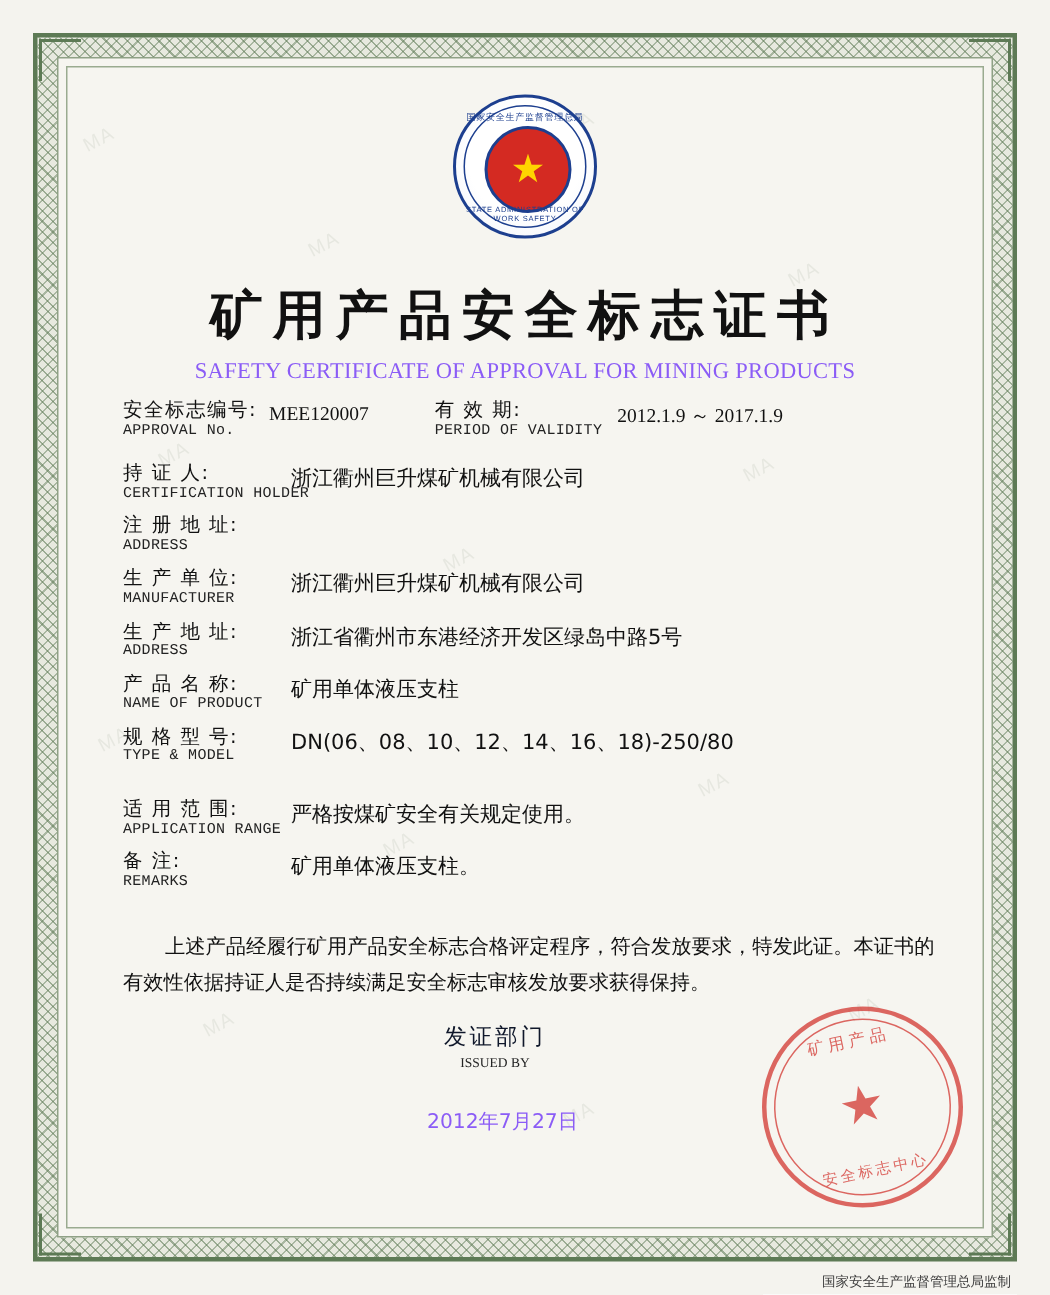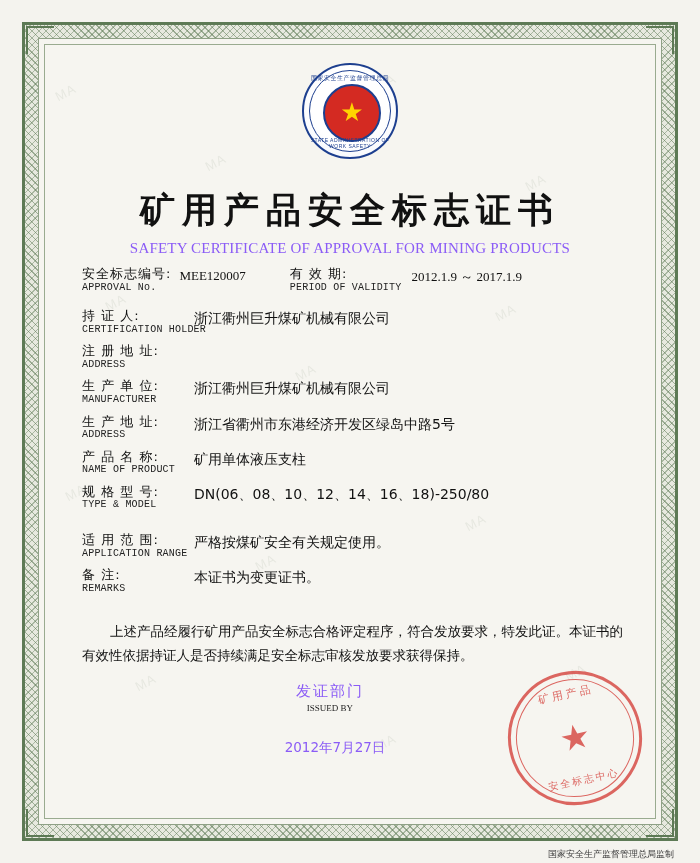--- a/index.html
+++ b/index.html
@@ -237,21 +237,21 @@
 
   
   .issued {
     margin-top: 14px;
     text-align: center;
     padding-right: 40px;
   }
   .issued-cn {
     font-size: 15px;
     letter-spacing: 2px;
-    color: #8b5cf6;
+    color: #0f172a;
     font-family: "DejaVu Sans", sans-serif;
   }
   .issued-en {
     font-size: 9px;
     color: #222;
     margin-top: 2px;
     font-family: "Liberation Serif", serif;
   }
   .issue-date {
     margin-top: 26px;
@@ -439,21 +439,21 @@
           <span class="lab-en">APPLICATION RANGE</span>
         </div>
         <div class="fval">严格按煤矿安全有关规定使用。</div>
       </div>
 
       <div class="field">
         <div class="labelblock">
           <span class="lab-cn">备      注:</span>
           <span class="lab-en">REMARKS</span>
         </div>
-        <div class="fval">本证书为变更证书。</div>
+        <div class="fval">矿用单体液压支柱。</div>
       </div>
 
     </div>
 
     <div class="statement">上述产品经履行矿用产品安全标志合格评定程序，符合发放要求，特发此证。本证书的有效性依据持证人是否持续满足安全标志审核发放要求获得保持。</div>
 
     <div class="issued">
       <div class="issued-cn">发证部门</div>
       <div class="issued-en">ISSUED BY</div>
     </div>

